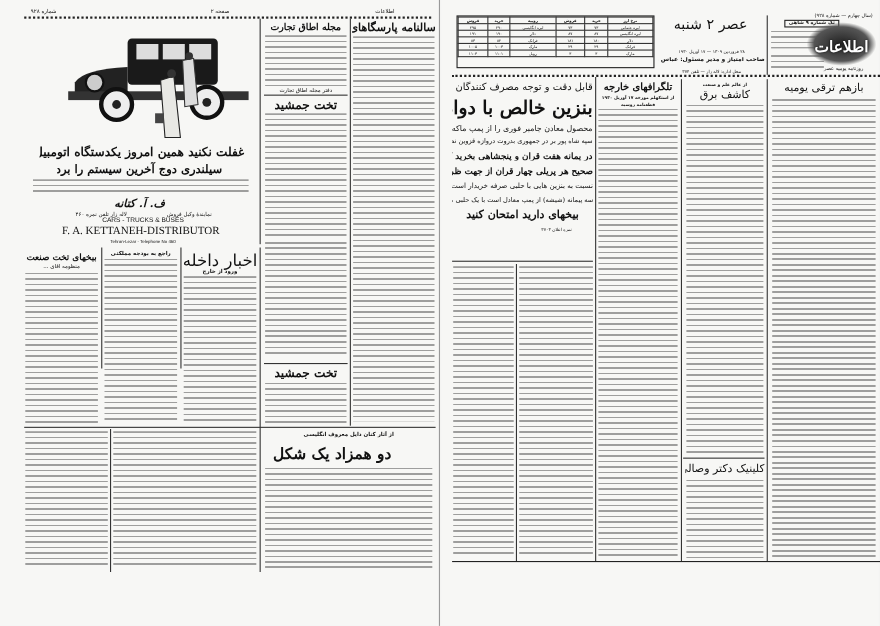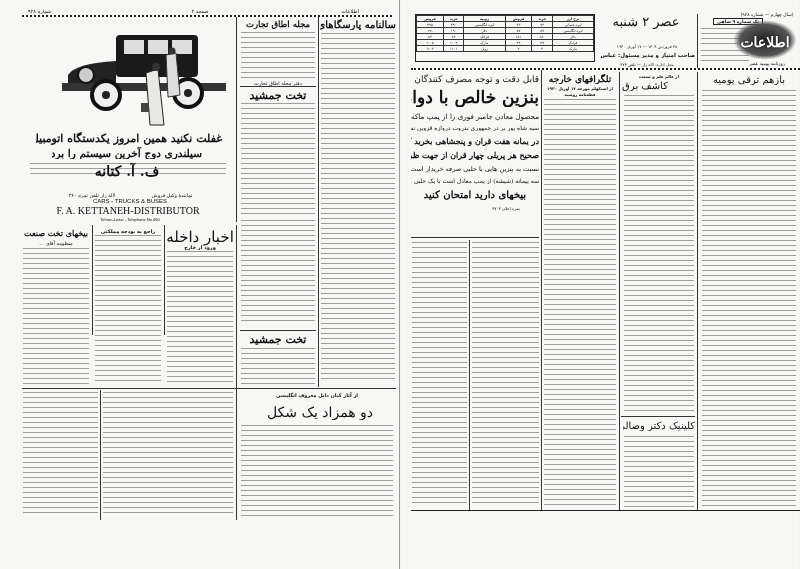--- a/index.html
+++ b/index.html
@@ -45,21 +45,21 @@
       <circle cx="40" cy="50" r="8" fill="#ccc" stroke="#111" stroke-width="2"></circle>
       <path d="M100 48 L112 44 L118 100 L104 100 Z" fill="#e8e8e4" stroke="#222" stroke-width="1"></path>
       <circle cx="110" cy="42" r="4" fill="#333"></circle>
       <rect x="95" y="78" width="8" height="9" fill="#444"></rect>
       <path d="M120 30 L130 28 L134 70 L122 72 Z" fill="#ddd" stroke="#333" stroke-width="1"></path>
       <circle cx="126" cy="26" r="3.5" fill="#333"></circle>
     </svg>
     <div class="abs hl" style="left:14px;top:115px;width:186px;font-size:11px;">غفلت نکنید همین امروز یکدستگاه اتومبیل سواری شش</div>
     <div class="abs hl" style="left:30px;top:130px;width:150px;font-size:10.5px;">سیلندری دوج آخرین سیستم را برداشته</div>
     <div class="abs txt lines" style="left:8px;top:146px;width:196px;height:14px;"></div>
-    <div class="abs hl" style="left:60px;top:146px;width:90px;font-size:14px;">ف. آ. کتانه</div>
+    <div class="abs hl" style="left:60px;top:162px;width:90px;font-size:10px;font-style:italic;">ف. آ. کتانه</div>
     <div class="abs small" style="left:110px;top:175px;width:80px;">نمایندهٔ وکیل فروش</div>
     <div class="abs small" style="left:40px;top:175px;width:60px;">لاله زار تلفن نمره ۴۶۰</div>
   </div>
   <div class="abs eng" style="left:40px;top:198px;width:180px;font-size:6px;">CARS - TRUCKS &amp; BUSES</div>
   <div class="abs eng" style="left:22px;top:205px;width:212px;font-size:10px;font-family:'Liberation Serif',serif;">F. A. KETTANEH-DISTRIBUTOR</div>
   <div class="abs eng" style="left:60px;top:217px;width:140px;font-size:4px;">Tehran-Lezar - Telephone No 460</div>
 
   <div class="rule-v" style="left:236px;top:17px;height:205px;"></div>
   <div class="rule-v" style="left:318px;top:17px;height:370px;"></div>
   <div class="rule-v" style="left:92px;top:225px;height:110px;"></div>
@@ -92,21 +92,21 @@
   <div class="rule-h" style="left:240px;top:330px;width:76px;border-top:1px solid #333;"></div>
   <div class="abs txt lines" style="left:241px;top:220px;width:74px;height:105px;"></div>
   <div class="abs hl" style="left:240px;top:333px;width:76px;font-size:11px;">تخت جمشید</div>
   <div class="abs txt lines" style="left:241px;top:348px;width:74px;height:40px;"></div>
 
   <div class="rule-h" style="left:22px;top:388px;width:374px;border-top:1px solid #333;"></div>
 
   <div class="abs txt lines" style="left:23px;top:392px;width:75px;height:125px;"></div>
   <div class="abs txt lines" style="left:103px;top:392px;width:130px;height:125px;"></div>
   <div class="abs small" style="left:240px;top:392px;width:154px;font-weight:bold;">از آثار کنان دایل معروف انگلیسی</div>
-  <div class="abs hl" style="left:250px;top:404px;width:140px;font-size:14px;font-weight:normal;">دو همزاد یک شکل</div>
+  <div class="abs hl" style="left:232px;top:404px;width:140px;font-size:14px;font-weight:bold;">دو همزاد یک شکل</div>
   <div class="abs txt lines" style="left:241px;top:425px;width:152px;height:92px;"></div>
 </div>
 
 <div class="page right">
 
   <div class="abs" style="left:14px;top:14px;width:180px;height:48px;border:1px solid #222;">
     <table class="rates" style="width:100%;">
       <tbody>
           <tr>
         <th>نرخ ارز</th>
@@ -195,21 +195,21 @@
     <div class="abs hl" style="left:0;top:117px;width:128px;font-size:10px;">بیخهای دارید امتحان کنید</div>
     <div class="abs small" style="left:70px;top:134px;width:50px;font-size:4px;">نمره اعلان ۳۷۰۳</div>
   </div>
 
   <div class="abs hl" style="left:142px;top:74px;width:74px;font-size:9px;">تلگرافهای خارجه</div>
   <div class="abs small" style="left:142px;top:86px;width:74px;font-size:4px;font-weight:bold;">از استکهلم مورخه ۱۷ آوریل ۱۹۳۰</div>
   <div class="abs small" style="left:142px;top:92px;width:74px;font-size:4px;font-weight:bold;">قطعنامه روسیه</div>
   <div class="abs txt lines" style="left:143px;top:99px;width:72px;height:408px;"></div>
 
   <div class="abs small" style="left:222px;top:74px;width:72px;font-size:4px;font-weight:bold;">از عالم علم و صنعت</div>
-  <div class="abs hl" style="left:208px;top:80px;width:72px;font-size:10px;font-weight:normal;">کاشف برق</div>
+  <div class="abs hl" style="left:222px;top:80px;width:72px;font-size:10px;font-weight:normal;">کاشف برق</div>
   <div class="abs txt lines" style="left:223px;top:95px;width:70px;height:318px;"></div>
   <div class="rule-h" style="left:220px;top:416px;width:74px;border-top:1px solid #333;"></div>
   <div class="abs hl" style="left:222px;top:420px;width:72px;font-size:10px;font-weight:normal;">کلینیک دکتر وصالی</div>
   <div class="abs txt lines" style="left:223px;top:436px;width:70px;height:72px;"></div>
 
   <div class="abs hl" style="left:300px;top:74px;width:96px;font-size:10px;font-weight:normal;">بازهم ترقی یومیه</div>
   <div class="abs txt lines" style="left:301px;top:90px;width:94px;height:418px;"></div>
 
   <div class="abs txt lines" style="left:71px;top:242px;width:67px;height:265px;"></div>
   <div class="abs txt lines" style="left:11px;top:242px;width:55px;height:265px;"></div>

